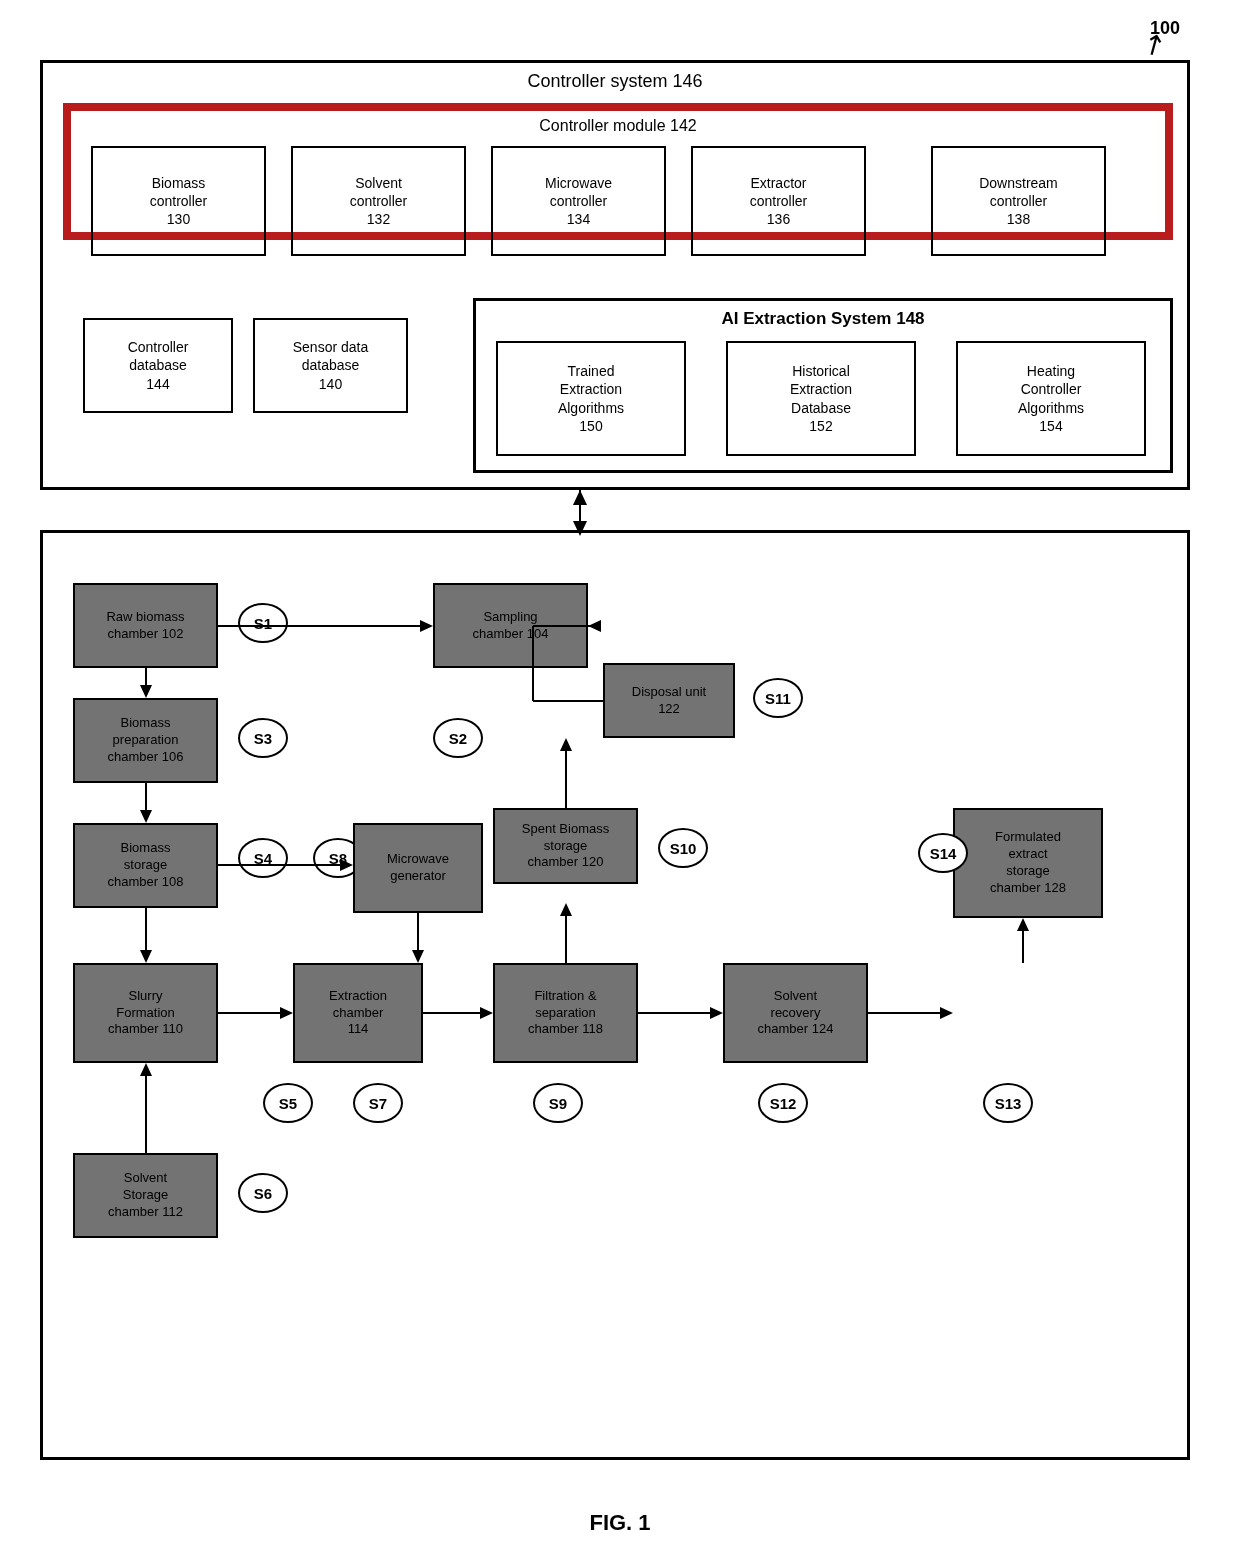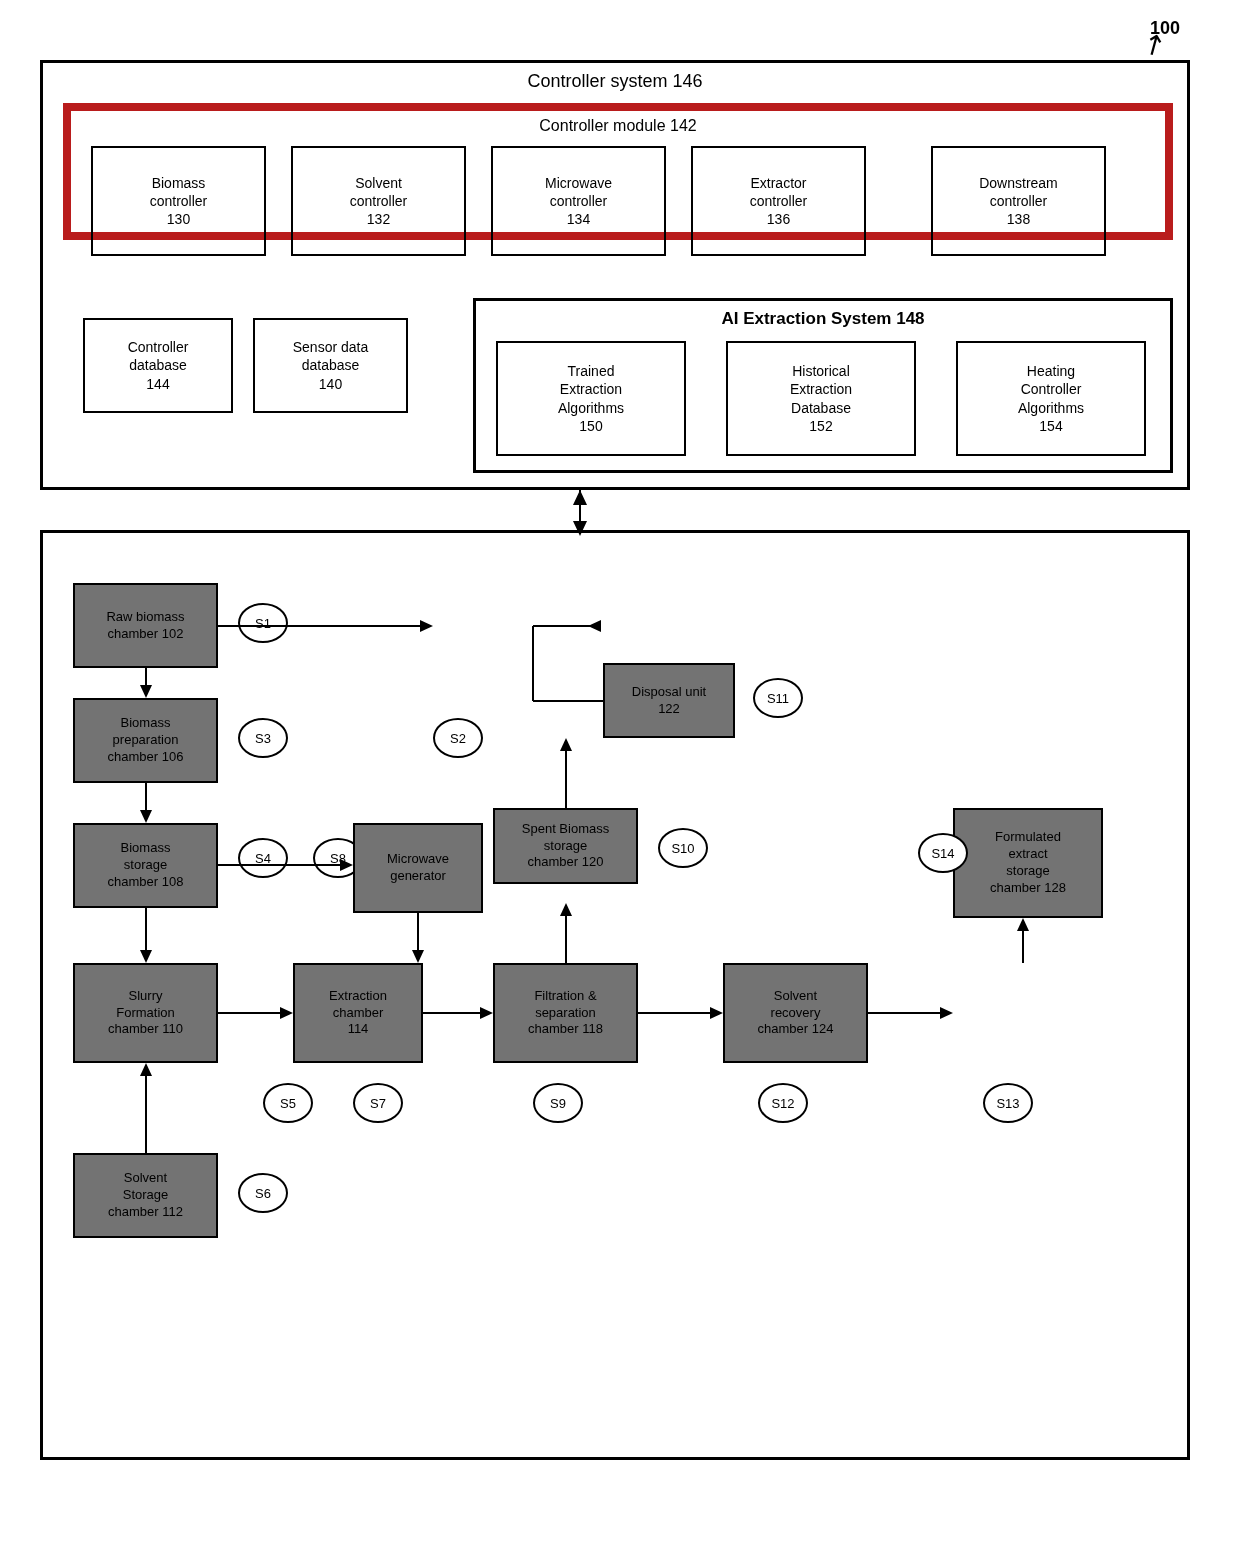--- a/index.html
+++ b/index.html
@@ -186,22 +186,22 @@
 
     
     .sensor-oval {
       position: absolute;
       border: 2px solid #000;
       border-radius: 50%;
       background: #fff;
       display: flex;
       align-items: center;
       justify-content: center;
-      font-size: 13px;
-      font-weight: normal;
+      font-size: 15px;
+      font-weight: bold;
       width: 50px;
       height: 40px;
     }
 
     
     .fig-label {
       position: absolute;
       bottom: 30px;
       left: 0; right: 0;
       text-align: center;
@@ -277,20 +277,23 @@
   </svg>
 
   <div class="lower-diagram-box">
 
     <div class="comp-box" style="top:50px; left:30px; width:145px; height:85px;">
       <span>Raw biomass<br>chamber 102</span>
     </div>
 
     <div class="sensor-oval" style="top:70px; left:195px;">S1</div>
 
+    <div class="comp-box" style="top:50px; left:390px; width:155px; height:85px;">
+      <span>Sampling<br>chamber 104</span>
+    </div>
 
     <div class="sensor-oval" style="top:185px; left:390px;">S2</div>
 
     <div class="comp-box" style="top:165px; left:30px; width:145px; height:85px;">
       <span>Biomass<br>preparation<br>chamber 106</span>
     </div>
 
     <div class="sensor-oval" style="top:185px; left:195px;">S3</div>
 
     <div class="comp-box" style="top:290px; left:30px; width:145px; height:85px;">
@@ -405,14 +408,15 @@
       <line x1="175" y1="332" x2="307" y2="332" stroke="#000" stroke-width="2"></line>
       <polygon points="310,332 297,326 297,338" fill="#000"></polygon>
 
       <line x1="103" y1="620" x2="103" y2="532" stroke="#000" stroke-width="2"></line>
       <polygon points="103,530 97,543 109,543" fill="#000"></polygon>
 
     </svg>
 
   </div>
 
+  <div class="fig-label">FIG. 1</div>
 
 </div>
 
 </body></html>

